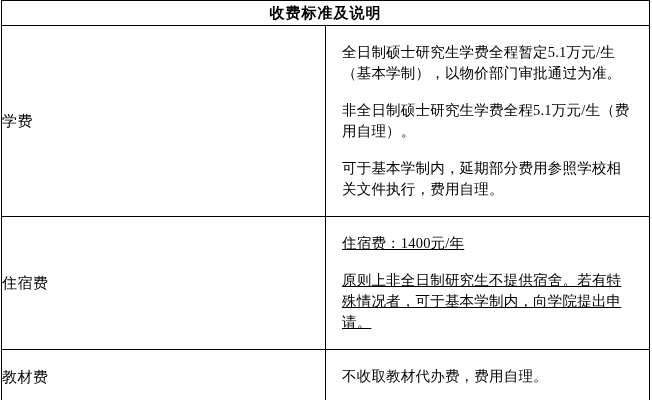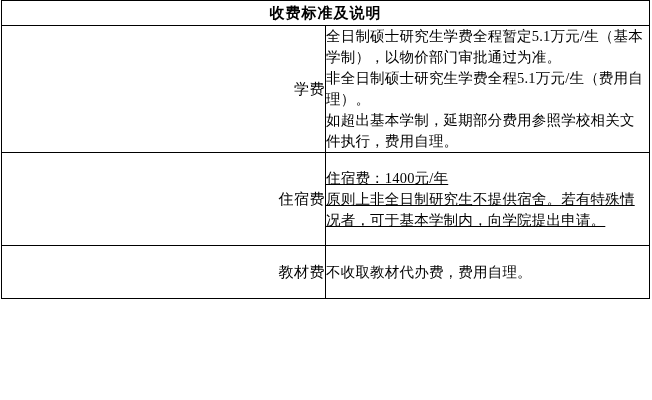--- a/index.html
+++ b/index.html
@@ -37,37 +37,37 @@
     text-align: center;
     font-size: 15px;
     font-weight: bold;
     letter-spacing: 1px;
     height: 24px;
     line-height: 24px;
     padding: 1px 0 3px 0;
   }
   .label-cell {
     width: 190px;
-    text-align: right;
+    text-align: left;
     font-size: 15px;
     line-height: 22px;
     padding: 4px 6px;
   }
   .label-cell .label-text {
     display: block;
     letter-spacing: 0.5px;
   }
   .desc-cell {
     text-align: left;
     font-size: 14.5px;
     line-height: 21px;
     padding: 5px 6px 5px 8px;
   }
   .desc-cell p {
-    margin: 0;
+    margin: 16px;
     text-indent: 0;
     letter-spacing: 0.2px;
     white-space: pre-wrap;
   }
   .row-tuition .desc-cell { height: 118px; }
   .row-dorm .desc-cell { height: 92px; text-decoration: underline; }
   .row-global .desc-cell { height: 60px; }
   .row-book .desc-cell { height: 52px; }
   .row-tuition .label-cell,
   .row-dorm .label-cell,
@@ -84,21 +84,21 @@
         <td class="title-cell" colspan="2">收费标准及说明</td>
       </tr>
 
       <tr class="row-tuition">
         <td class="label-cell">
           <span class="label-text">学费</span>
         </td>
         <td class="desc-cell">
           <p>全日制硕士研究生学费全程暂定5.1万元/生（基本学制），以物价部门审批通过为准。</p>
           <p>非全日制硕士研究生学费全程5.1万元/生（费用自理）。</p>
-          <p>如超出基本学制，延期部分费用参照学校相关文件执行，费用自理。</p>
+          <p>可于基本学制内，延期部分费用参照学校相关文件执行，费用自理。</p>
         </td>
       </tr>
 
       <tr class="row-dorm">
         <td class="label-cell">
           <span class="label-text">住宿费</span>
         </td>
         <td class="desc-cell">
           <p>住宿费：1400元/年</p>
           <p>原则上非全日制研究生不提供宿舍。若有特殊情况者，可于基本学制内，向学院提出申请。</p>

